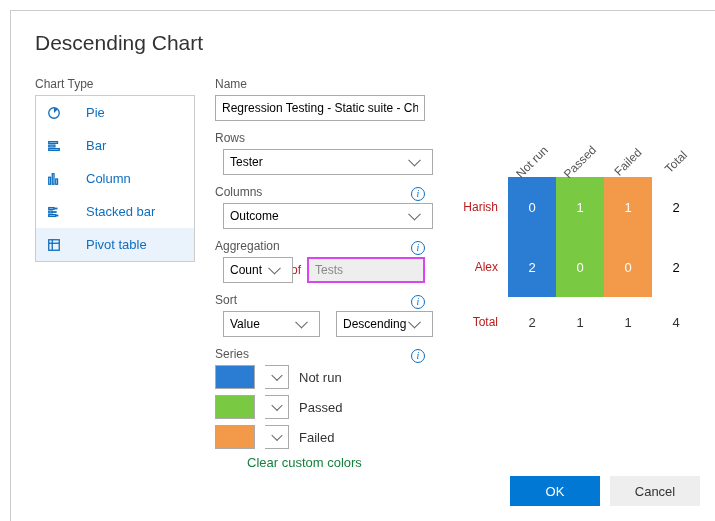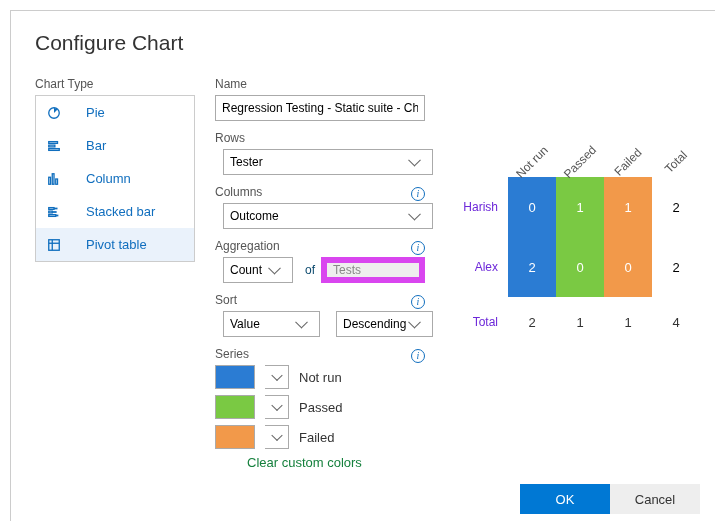--- a/index.html
+++ b/index.html
@@ -16,49 +16,49 @@
   .ct-item svg { width: 14px; height: 14px; stroke: #106ebe; fill: none; stroke-width: 1.5; }
   .col-form { width: 210px; }
   .fgroup { margin-bottom: 10px; }
   .sel, .txt { width: 100%; height: 26px; border: 1px solid #aaa; font-size: 12px; padding: 0 6px; background: #fff; }
   .sel { appearance: none; background: #fff; padding-right: 20px; margin-left: 8px; }
   .sel-wrap { position: relative; display: inline-block; }
   .sel-wrap::after { content: ""; position: absolute; right: 6px; top: 50%; width: 8px; height: 8px; border-right: 1px solid #666; border-bottom: 1px solid #666; transform: translateY(-70%) rotate(45deg); pointer-events: none; }
   .row-h { display: flex; align-items: center; justify-content: space-between; }
   .info-ic { width: 14px; height: 14px; border: 1px solid #106ebe; border-radius: 50%; color: #106ebe; font-size: 10px; line-height: 12px; text-align: center; font-style: italic; font-family: serif; }
   .agg-row { display: flex; align-items: center; gap: 6px; }
-  .of-txt { font-size: 12px; color: #0c4a6e; margin-left: 14px; }
-  .tests-box { flex: 1; height: 26px; background: #eee; border: 6px solid #d946ef; font-size: 12px; color: #888; padding: 0 6px; display: flex; align-items: center; }
+  .of-txt { font-size: 12px; color: #b91c1c; }
+  .tests-box { flex: 1; height: 26px; background: #eee; border: 2px solid #d946ef; font-size: 12px; color: #888; padding: 0 6px; display: flex; align-items: center; }
   .sort-row { display: flex; gap: 16px; }
   .series-row { display: flex; align-items: center; gap: 10px; margin-bottom: 6px; }
   .swatch { width: 40px; height: 24px; border: 1px solid #aaa; display:inline-block; }
   .swatch-dd { width: 24px; height: 24px; border: 1px solid #aaa; border-left: none; position: relative; }
   .swatch-dd::after { content:""; position:absolute; left:50%; top:50%; width:7px; height:7px; border-right:1px solid #666; border-bottom:1px solid #666; transform: translate(-50%, -70%) rotate(45deg); }
   .series-lbl { font-size: 13px; color: #333; }
   .clear-colors { font-size: 13px; color: #15803d; margin-top: 6px; cursor: pointer; margin-left: 32px; }
   .col-preview { flex: 1; position: relative; }
   .pivot { position: absolute; right: 0; top: 40px; }
   .pv-headers { display: flex; }
-  .pv-rowlbl { width: 60px; text-align: right; font-size: 12px; color: #6d28d9; padding-right: 10px; display:flex; align-items:center; justify-content:flex-end; }
+  .pv-rowlbl { width: 60px; text-align: right; font-size: 12px; color: #b91c1c; padding-right: 10px; display:flex; align-items:center; justify-content:flex-end; }
   .pv-hcell { width: 48px; height: 60px; position: relative; }
   .pv-hcell span { position: absolute; left: 50%; bottom: 8px; transform: translateX(-50%) rotate(-45deg); transform-origin: center; font-size: 12px; color: #555; white-space: nowrap; }
   .pv-row { display: flex; }
   .pv-cell { width: 48px; height: 60px; display: flex; align-items: center; justify-content: center; font-size: 13px; }
   .pv-colored { color: #fff; }
   .pv-total-row .pv-cell { height: 50px; color: #333; }
-  .btn-row { position: absolute; right: 24px; bottom: 16px; display: flex; }
+  .btn-row { position: absolute; right: 24px; bottom: 24px; display: flex; gap: 10px; }
   .btn { width: 90px; height: 30px; font-size: 13px; border: none; cursor: pointer; }
   .btn-primary { background: #0078d4; color: #fff; }
   .btn-secondary { background: #eee; color: #333; }
 </style>
 </head>
 <body>
 
 <div class="dialog">
-  <div class="title">Configure Chart</div>
+  <div class="title">Descending Chart</div>
 
   <div class="body-row">
 
     <div class="col-ct">
       <div class="lbl">Chart Type</div>
       <div class="ct-list">
         <div class="ct-item">
           <span class="icn">
               <svg viewBox="0 0 16 16">
                 <circle cx="8" cy="8" r="6"></circle>

